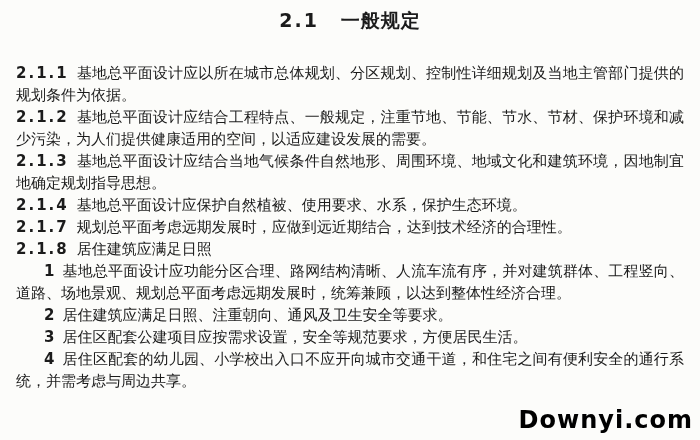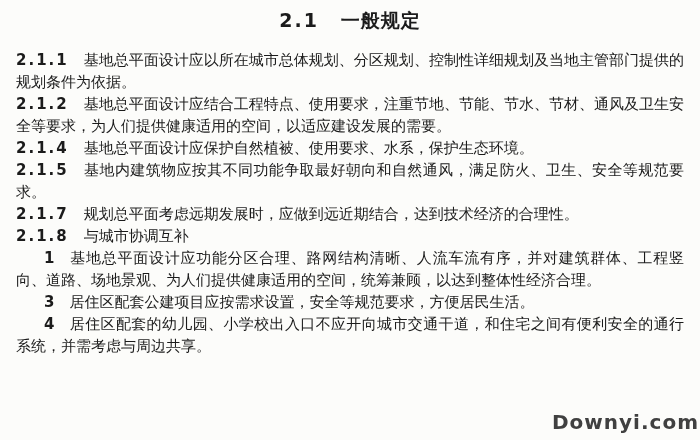--- a/index.html
+++ b/index.html
@@ -10,21 +10,21 @@
   .page {
     position: relative;
     width: 700px;
     height: 440px;
     overflow: hidden;
     background: #fcfcfa;
     color: #1b1b1b;
     font-family: "DejaVu Sans", "Liberation Sans", sans-serif;
   }
   .title {
-    margin: 6px 0 15px 0;
+    margin: 6px 0 28px 0;
     text-align: center;
     font-size: 19px;
     font-weight: bold;
     line-height: 28px;
     letter-spacing: 1px;
   }
   .title .sec-num {
     margin-right: 14px;
     letter-spacing: 2px;
   }
@@ -36,33 +36,33 @@
   }
   p.clause, p.subitem {
     margin: 0;
   }
   p.subitem {
     text-indent: 28px;
   }
   .num {
     font-weight: bold;
     letter-spacing: 2px;
-    margin-right: 15px;
+    margin-right: 8px;
     white-space: nowrap;
   }
   .subitem .num {
     letter-spacing: 0;
   }
   .watermark {
     position: absolute;
-    right: 1px;
+    right: 7px;
     bottom: 8px;
-    font-size: 20px;
+    font-size: 24px;
     font-weight: bold;
-    color: #404040;
+    color: #000000;
     letter-spacing: 1px;
     line-height: 1;
     z-index: 5;
   }
 </style>
 </head>
 <body>
 
 <div class="page">
 
@@ -71,45 +71,48 @@
     <span>一般规定</span>
   </h1>
 
   <div class="body">
 
     <p class="clause">
       <span class="num">2.1.1</span><span>基地总平面设计应以所在城市总体规划、分区规划、控制性详细规划及当地主管部门提供的规划条件为依据。</span>
     </p>
 
     <p class="clause">
-      <span class="num">2.1.2</span><span>基地总平面设计应结合工程特点、使用要求，注重节地、节能、节水、节材、通风及卫生安全等要求，为人们提供健康适用的空间，以适应建设发展的需要。</span>
+      <span class="num">2.1.2</span><span>基地总平面设计应结合工程特点、一般规定，注重节地、节能、节水、节材、保护环境和减少污染，为人们提供健康适用的空间，以适应建设发展的需要。</span>
     </p>
 
+    <p class="clause">
+      <span class="num">2.1.3</span><span>基地总平面设计应结合当地气候条件自然地形、周围环境、地域文化和建筑环境，因地制宜地确定规划指导思想。</span>
+    </p>
 
     <p class="clause">
       <span class="num">2.1.4</span><span>基地总平面设计应保护自然植被、使用要求、水系，保护生态环境。</span>
     </p>
 
-    <p class="clause">
-      <span class="num">2.1.5</span><span>基地内建筑物应按其不同功能争取最好朝向和自然通风，满足防火、卫生、安全等规范要求。</span>
-    </p>
 
 
     <p class="clause">
       <span class="num">2.1.7</span><span>规划总平面考虑远期发展时，应做到远近期结合，达到技术经济的合理性。</span>
     </p>
 
     <p class="clause">
-      <span class="num">2.1.8</span><span>与城市协调互补</span>
+      <span class="num">2.1.8</span><span>居住建筑应满足日照</span>
     </p>
 
     <p class="subitem">
-      <span class="num">1</span><span>基地总平面设计应功能分区合理、路网结构清晰、人流车流有序，并对建筑群体、工程竖向、道路、场地景观、为人们提供健康适用的空间，统筹兼顾，以达到整体性经济合理。</span>
+      <span class="num">1</span><span>基地总平面设计应功能分区合理、路网结构清晰、人流车流有序，并对建筑群体、工程竖向、道路、场地景观、规划总平面考虑远期发展时，统筹兼顾，以达到整体性经济合理。</span>
     </p>
 
+    <p class="subitem">
+      <span class="num">2</span><span>居住建筑应满足日照、注重朝向、通风及卫生安全等要求。</span>
+    </p>
 
     <p class="subitem">
       <span class="num">3</span><span>居住区配套公建项目应按需求设置，安全等规范要求，方便居民生活。</span>
     </p>
 
     <p class="subitem">
       <span class="num">4</span><span>居住区配套的幼儿园、小学校出入口不应开向城市交通干道，和住宅之间有便利安全的通行系统，并需考虑与周边共享。</span>
     </p>
 
   </div>

